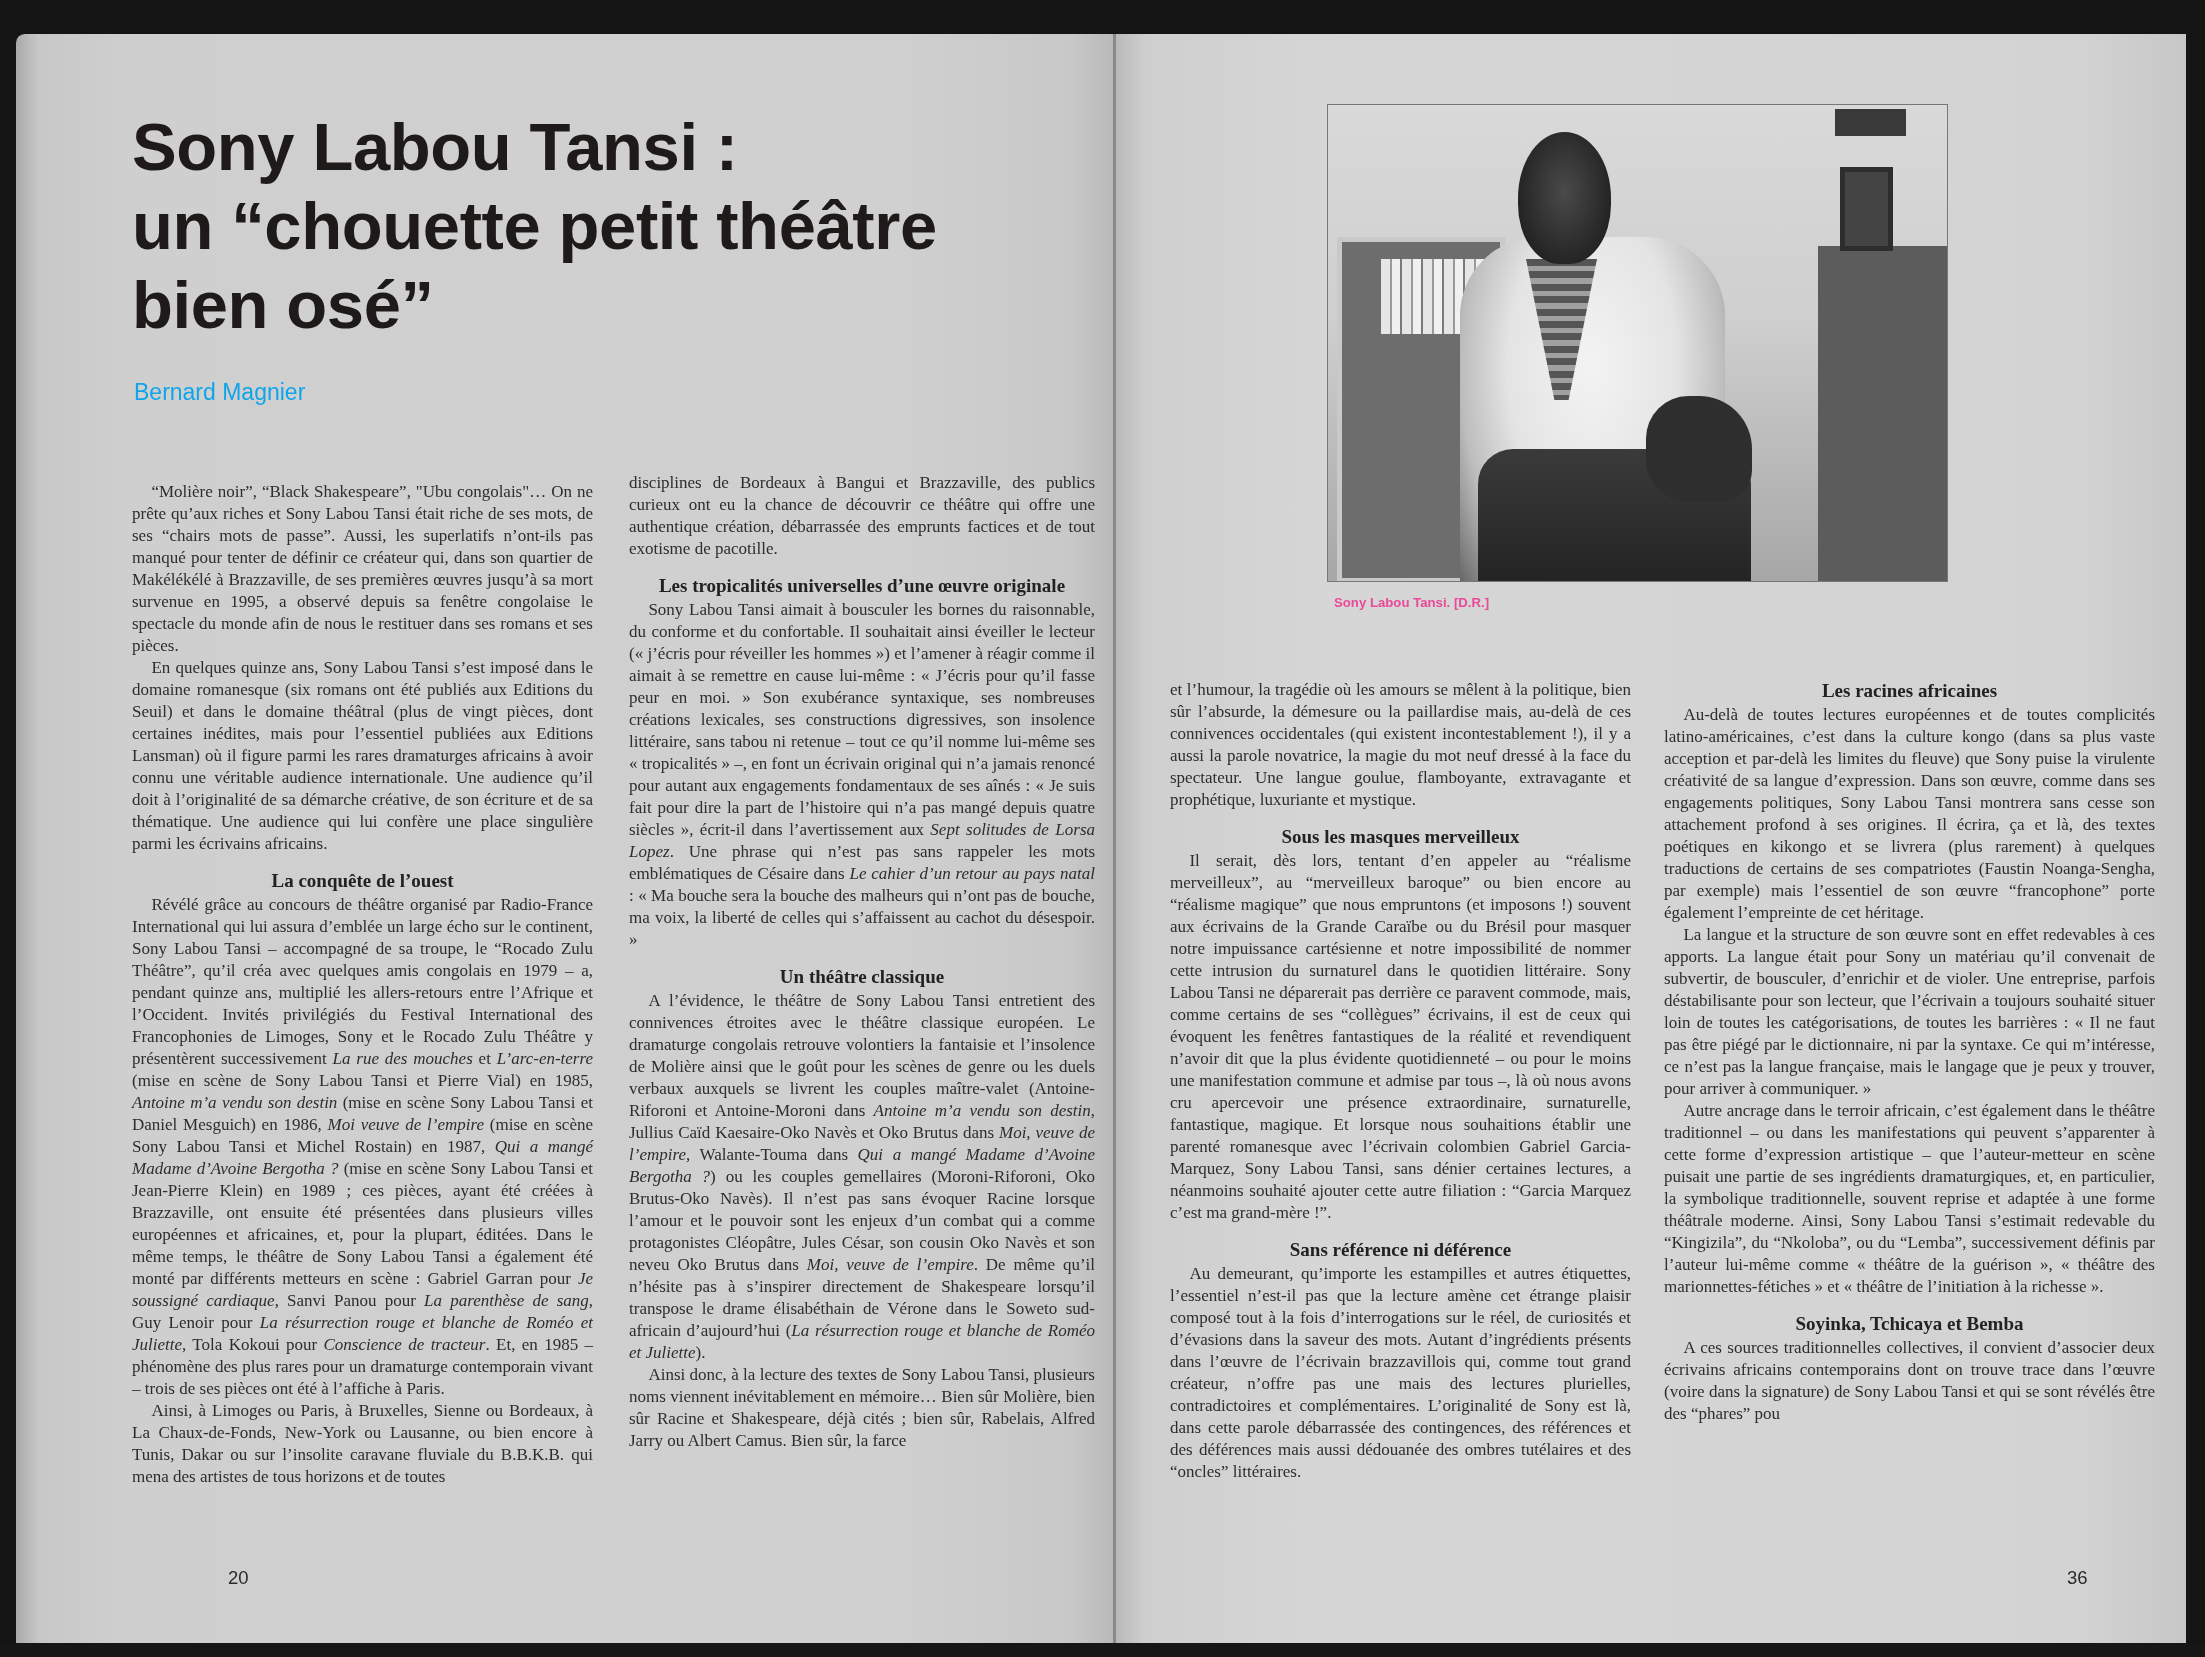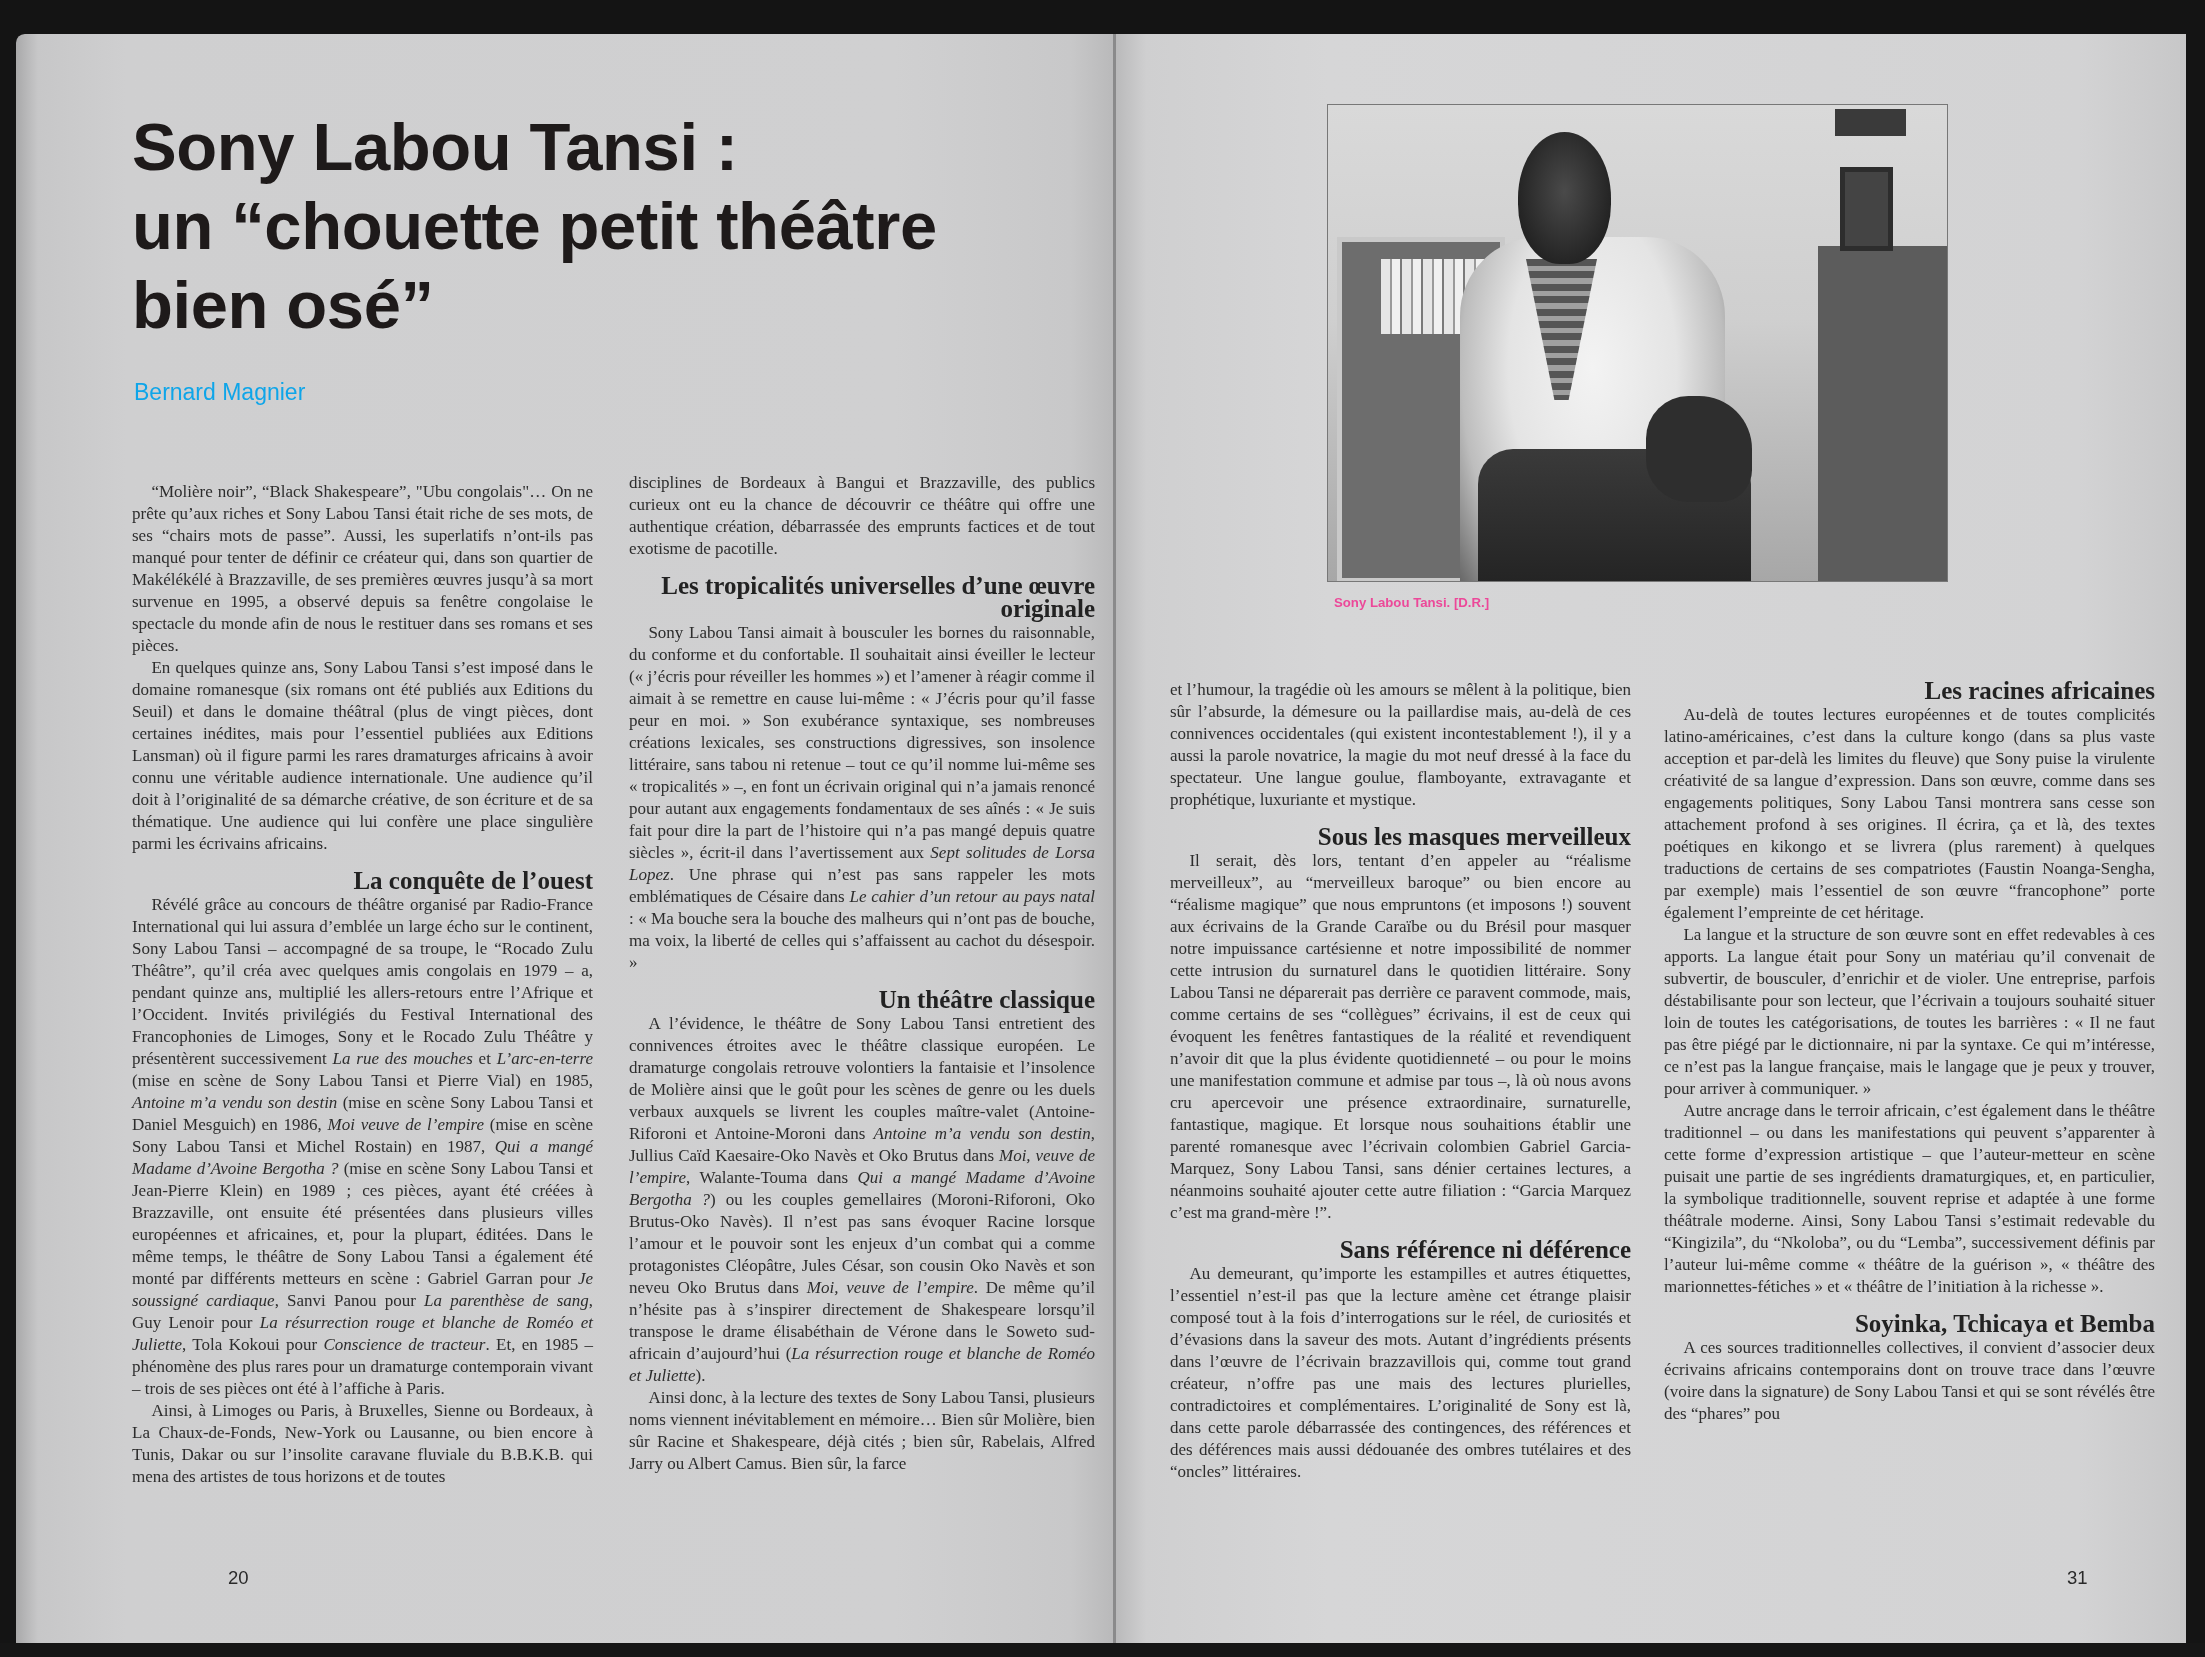--- a/index.html
+++ b/index.html
@@ -11,21 +11,21 @@
     .page-left { left: 0; width: 1098px; background: linear-gradient(90deg, #a9a9aa 0%, #c7c7c8 2%, #cfcfd0 10%, #d0d0d1 80%, #c8c8c9 96%, #b9b9ba 100%); border-radius: 8.8px 0 0 0; }
     .page-right { left: 1098px; width: 1072px; background: linear-gradient(90deg, #b8b8b9 0%, #cfcfd0 3%, #d6d6d7 20%, #d3d3d4 90%, #c7c7c8 100%); }
     .gutter { position: absolute; left: 1097px; top: 0; width: 2.6px; height: 1614px; background: #8a8a8b; }
 
     .title { position: absolute; left: 132px; top: 95px; width: 970px; font-family: "Liberation Sans", sans-serif; font-weight: bold; font-size: 67px; line-height: 79px; color: #1e1a1a; letter-spacing: -0.4px; margin-top: 12px; }
     .title div { white-space: nowrap; }
     .author { position: absolute; left: 134px; top: 379px; font-family: "Liberation Sans", sans-serif; font-size: 23px; color: #0ea5e9; }
 
     .col { position: absolute; font-size: 17px; line-height: 22px; text-align: justify; color: #2d2d2d; }
     .col p { text-indent: 19.4px; }
-    .col h3 { font-weight: bold; font-size: 25px; line-height: 23px; color: #222; margin-top: 14px; margin-bottom: 1.8px; text-align: right; }
+    .col h3 { font-weight: bold; font-size: 19px; line-height: 23px; color: #222; margin-top: 14px; margin-bottom: 1.8px; text-align: center; }
     .col h3:first-child { margin-top: 0; }
     .col em { font-style: italic; }
 
     .c1 { left: 132px; top: 481px; width: 461px; }
     .c2 { left: 629px; top: 472px; width: 466px; }
     .c3 { left: 1170px; top: 679px; width: 461px; }
     .c4 { left: 1664px; top: 679px; width: 491px; }
 
     .photo { position: absolute; left: 1327px; top: 104px; width: 621px; height: 478px; background: #8d8d8d; overflow: hidden; border: 0.9px solid #777; }
     .photo .wall { position: absolute; inset: 0; background: linear-gradient(180deg, #d9d9d9 0%, #cfcfcf 45%, #a7a7a7 100%); }
@@ -107,15 +107,15 @@
 <div class="col c4">
   <h3>Les racines africaines</h3>
   <p>Au-delà de toutes lectures européennes et de toutes complicités latino-américaines, c’est dans la culture kongo (dans sa plus vaste acception et par-delà les limites du fleuve) que Sony puise la virulente créativité de sa langue d’expression. Dans son œuvre, comme dans ses engagements politiques, Sony Labou Tansi montrera sans cesse son attachement profond à ses origines. Il écrira, ça et là, des textes poétiques en kikongo et se livrera (plus rarement) à quelques traductions de certains de ses compatriotes (Faustin Noanga-Sengha, par exemple) mais l’essentiel de son œuvre “francophone” porte également l’empreinte de cet héritage.</p>
   <p>La langue et la structure de son œuvre sont en effet redevables à ces apports. La langue était pour Sony un matériau qu’il convenait de subvertir, de bousculer, d’enrichir et de violer. Une entreprise, parfois déstabilisante pour son lecteur, que l’écrivain a toujours souhaité situer loin de toutes les catégorisations, de toutes les barrières : « Il ne faut pas être piégé par le dictionnaire, ni par la syntaxe. Ce qui m’intéresse, ce n’est pas la langue française, mais le langage que je peux y trouver, pour arriver à communiquer. »</p>
   <p>Autre ancrage dans le terroir africain, c’est également dans le théâtre traditionnel – ou dans les manifestations qui peuvent s’apparenter à cette forme d’expression artistique – que l’auteur-metteur en scène puisait une partie de ses ingrédients dramaturgiques, et, en particulier, la symbolique traditionnelle, souvent reprise et adaptée à une forme théâtrale moderne. Ainsi, Sony Labou Tansi s’estimait redevable du “Kingizila”, du “Nkoloba”, ou du “Lemba”, successivement définis par l’auteur lui-même comme « théâtre de la guérison », « théâtre des marionnettes-fétiches » et « théâtre de l’initiation à la richesse ».</p>
   <h3>Soyinka, Tchicaya et Bemba</h3>
   <p>A ces sources traditionnelles collectives, il convient d’associer deux écrivains africains contemporains dont on trouve trace dans l’œuvre (voire dans la signature) de Sony Labou Tansi et qui se sont révélés être des “phares” pou</p>
 </div>
 
 <div class="pagenum pn-left">20</div>
-<div class="pagenum pn-right">31</div>
+<div class="pagenum pn-right">36</div>
 <div class="bottom-shadow"></div>
 
 
 </body></html>

